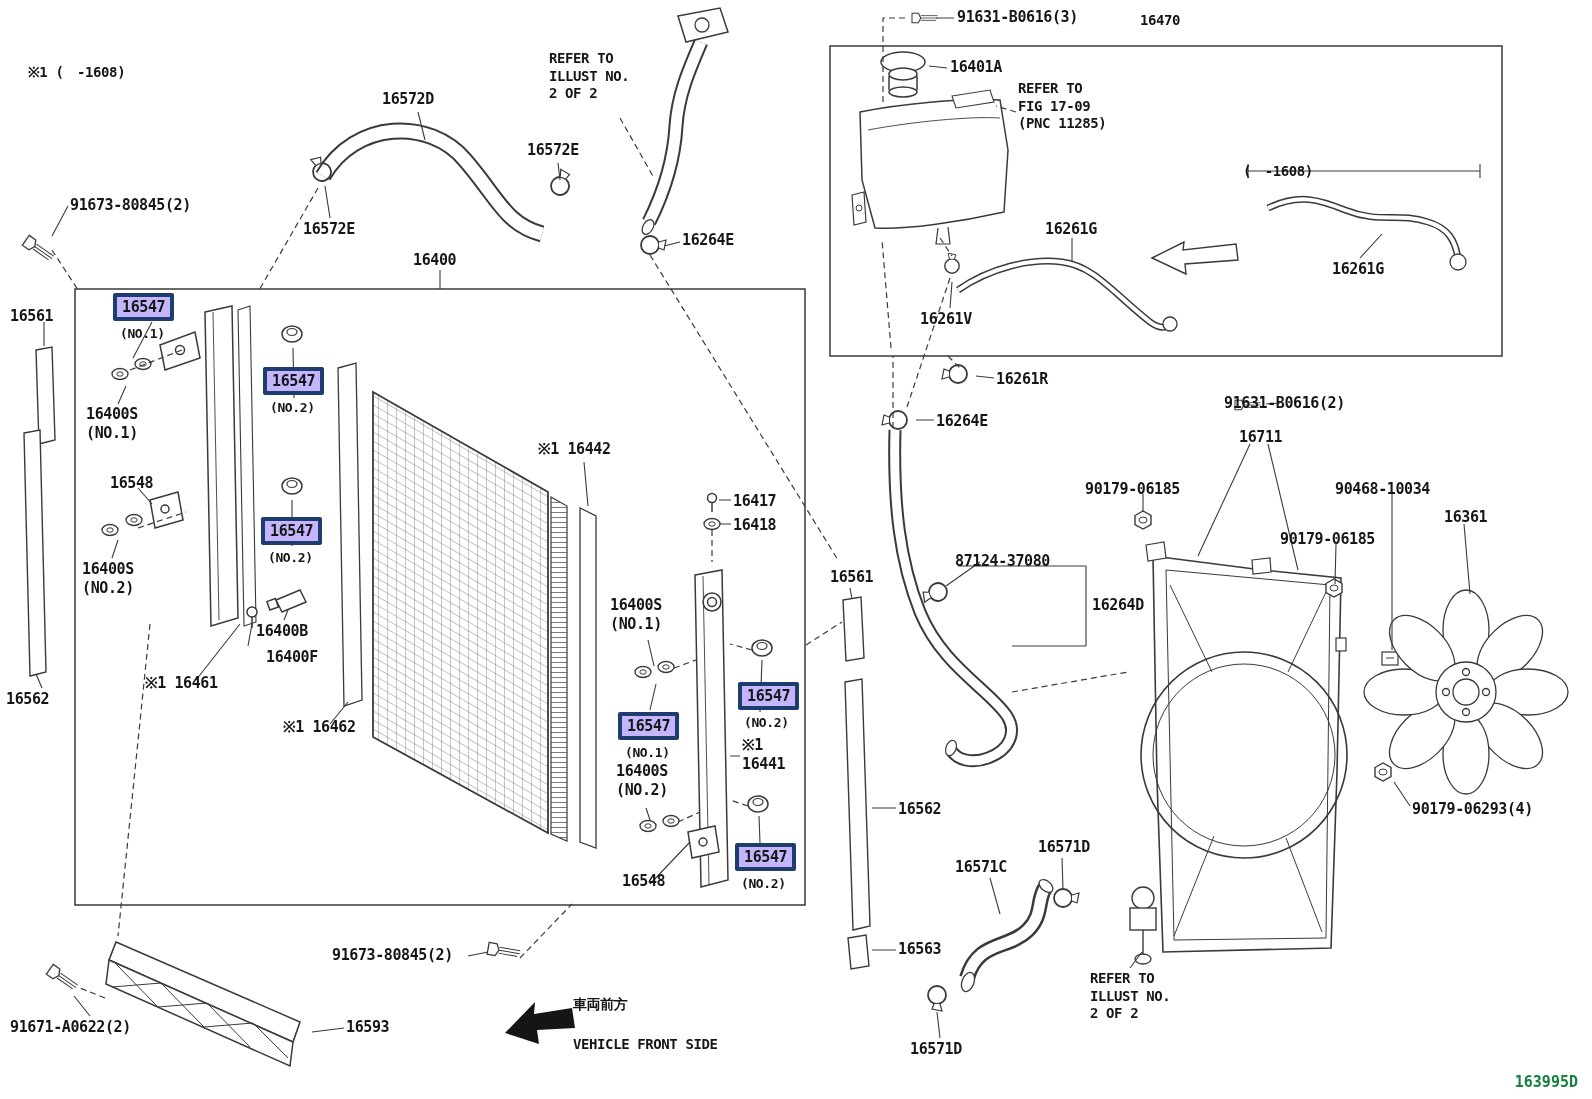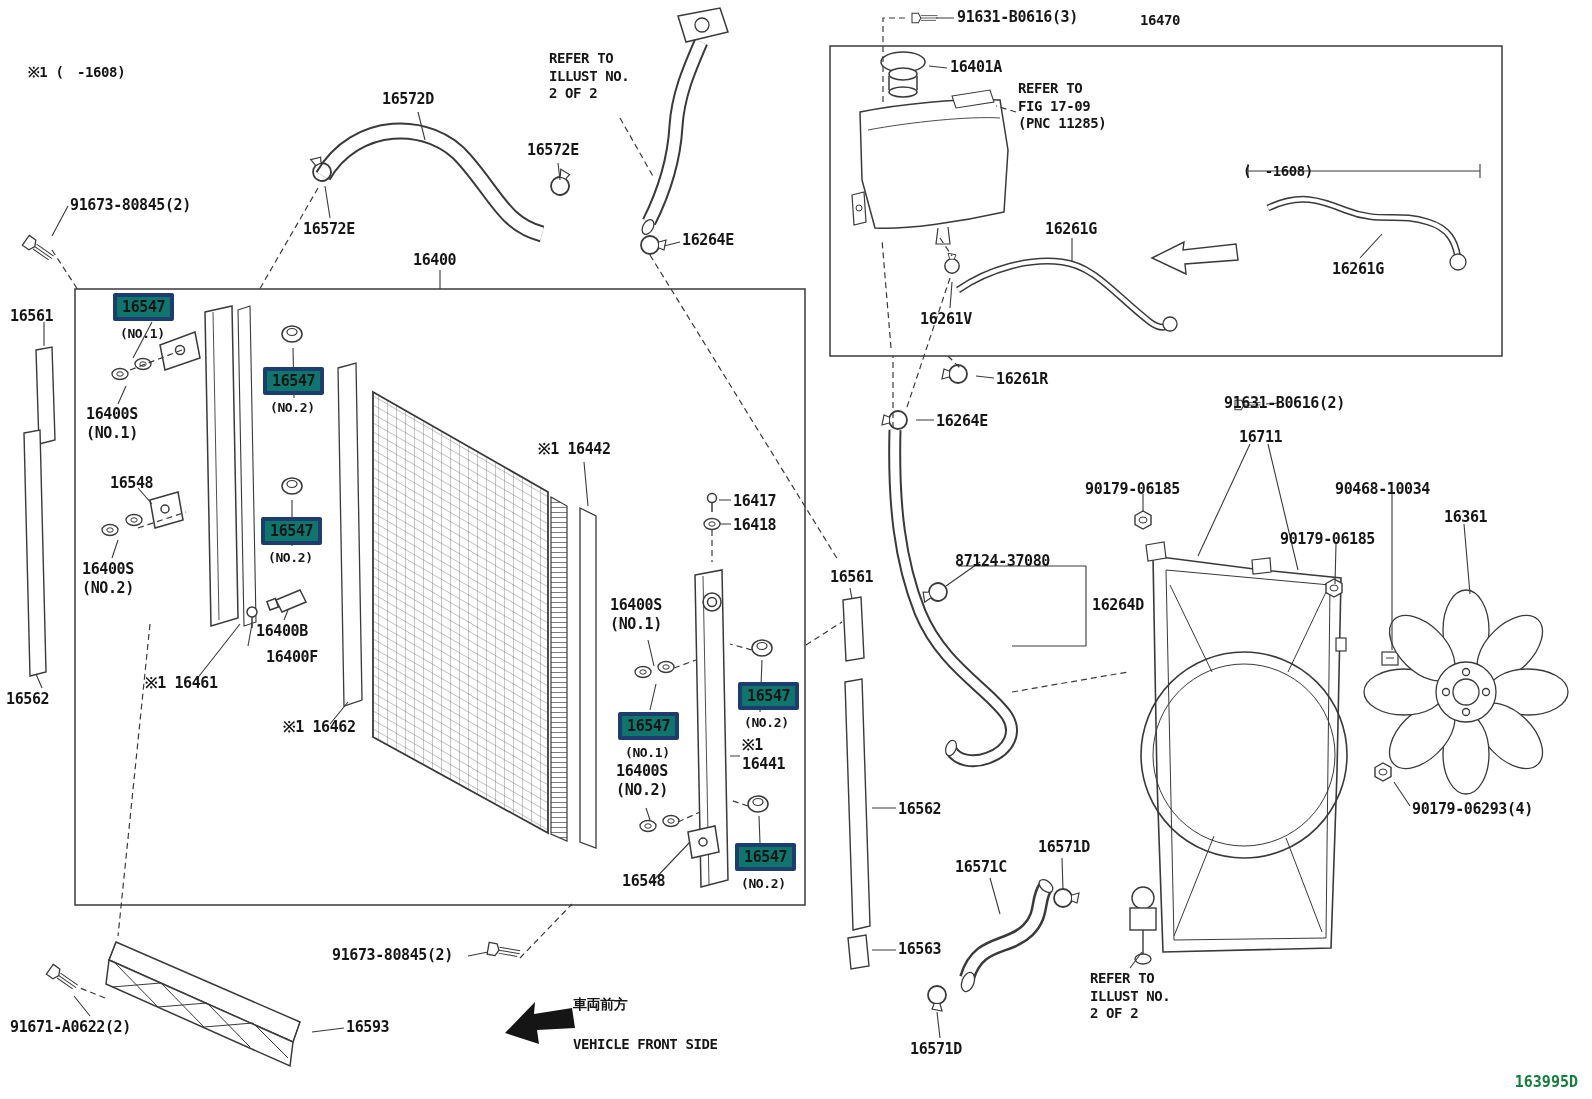--- a/index.html
+++ b/index.html
@@ -6,21 +6,21 @@
   #stage{position:relative;width:1592px;height:1099px;background:#ffffff;overflow:hidden;
          font-family:"DejaVu Sans Mono","Liberation Mono",monospace;}
   #lineart{position:absolute;left:0;top:0;}
   #label-layer{position:absolute;left:0;top:0;width:100%;height:100%;}
   .lbl{position:absolute;font:bold 15px/1.25 "DejaVu Sans Mono","Liberation Mono",monospace;
        color:#161616;white-space:pre;letter-spacing:-0.4px;z-index:3;}
   .lbl.sub{font-size:13px;}
   .lbl.note{font-size:14px;}
   .lbl.jp{font-family:"DejaVu Sans","Liberation Sans",sans-serif;}
   .lbl.title{font-size:14px;}
-  .lbl.boxed{border:4px solid var(--hl,#1c3d6e);background:#0f766e;padding:0 5px;
+  .lbl.boxed{border:4px solid var(--hl,#1c3d6e);background:#c4b5fd;padding:0 5px;
              border-radius:2px;line-height:1.35;z-index:4;}
   #figure-code{position:absolute;right:14px;bottom:8px;font:bold 15px "DejaVu Sans Mono",monospace;color:#15803d;}
 </style>
 </head>
 <body>
 
 <div id="stage">
 
 <svg id="lineart" width="1592" height="1099" viewBox="0 0 1592 1099">
   <defs>

